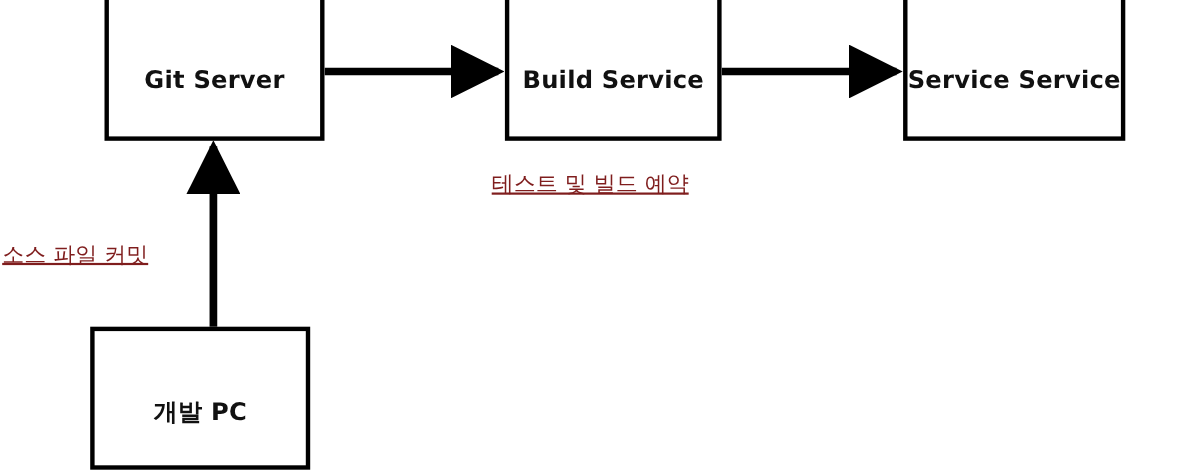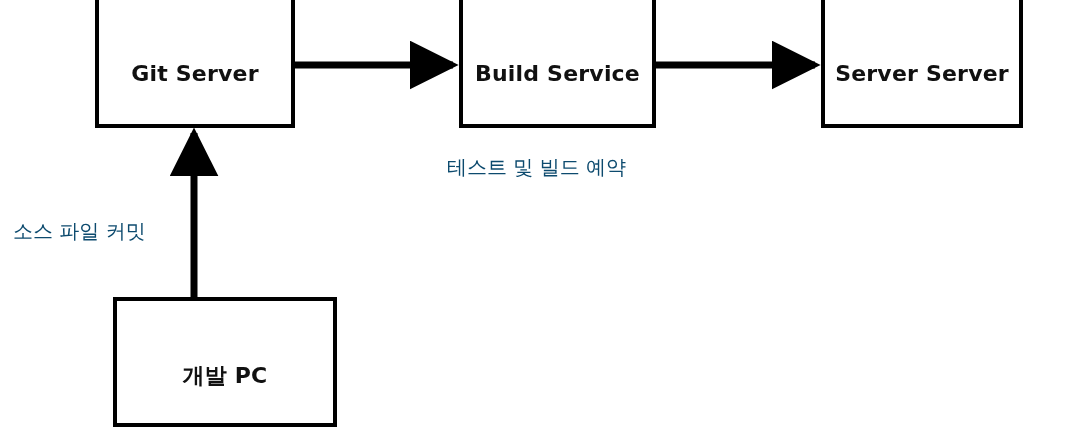--- a/index.html
+++ b/index.html
@@ -39,44 +39,45 @@
     line-height: 1;
     margin-top: 28px;
   }
   .node-label.kr {
     font-size: 22px;
   }
 
   #node-git-server   { left: 95px;  top: -8px;  width: 200px; height: 136px; }
   #node-build-server { left: 459px; top: -8px;  width: 197px; height: 136px; }
   #node-service-server { left: 821px; top: -8px; width: 202px; height: 136px; }
-  #node-dev-pc       { left: 113px;  top: 297px; width: 224px; height: 130px; }
+  #node-dev-pc       { left: 82px;  top: 297px; width: 200px; height: 130px; }
 
   
   #arrow-layer {
     position: absolute;
     left: 0;
     top: 0;
     width: 1086px;
     height: 428px;
     pointer-events: none;
   }
 
   
   .edge-label {
     position: absolute;
     font-size: 20px;
     line-height: 1.35;
-    color: #0c4a6e;
+    color: #7f1d1d;
     white-space: pre-line;
     font-weight: normal;
+    text-decoration: underline;
   }
   #label-test-build   { left: 447px; top: 154px; }
   #label-build-result { left: 754px; top: 154px; }
-  #label-source-commit{ left: 13px;  top: 218px; }
+  #label-source-commit{ left: 2px;  top: 218px; }
 </style>
 </head>
 <body>
 
 <div id="diagram-canvas">
 
   <svg id="arrow-layer" viewBox="0 0 1086 428" width="1086" height="428" xmlns="http://www.w3.org/2000/svg">
     <defs>
       <marker id="arrowhead-right" markerWidth="7" markerHeight="7" refX="6.2" refY="3.5" orient="auto" markerUnits="strokeWidth">
         <path d="M0,0 L7,3.5 L0,7 z" fill="#000000"></path>
@@ -95,21 +96,21 @@
 
   <div class="node-box" id="node-git-server">
     <span class="node-label">Git Server</span>
   </div>
 
   <div class="node-box" id="node-build-server">
     <span class="node-label">Build Service</span>
   </div>
 
   <div class="node-box" id="node-service-server">
-    <span class="node-label">Server Server</span>
+    <span class="node-label">Service Service</span>
   </div>
 
   <div class="node-box" id="node-dev-pc">
     <span class="node-label kr">개발 PC</span>
   </div>
 
   <div class="edge-label" id="label-test-build">테스트 및 빌드 예약</div>
 
 
   <div class="edge-label" id="label-source-commit">소스 파일 커밋</div>

